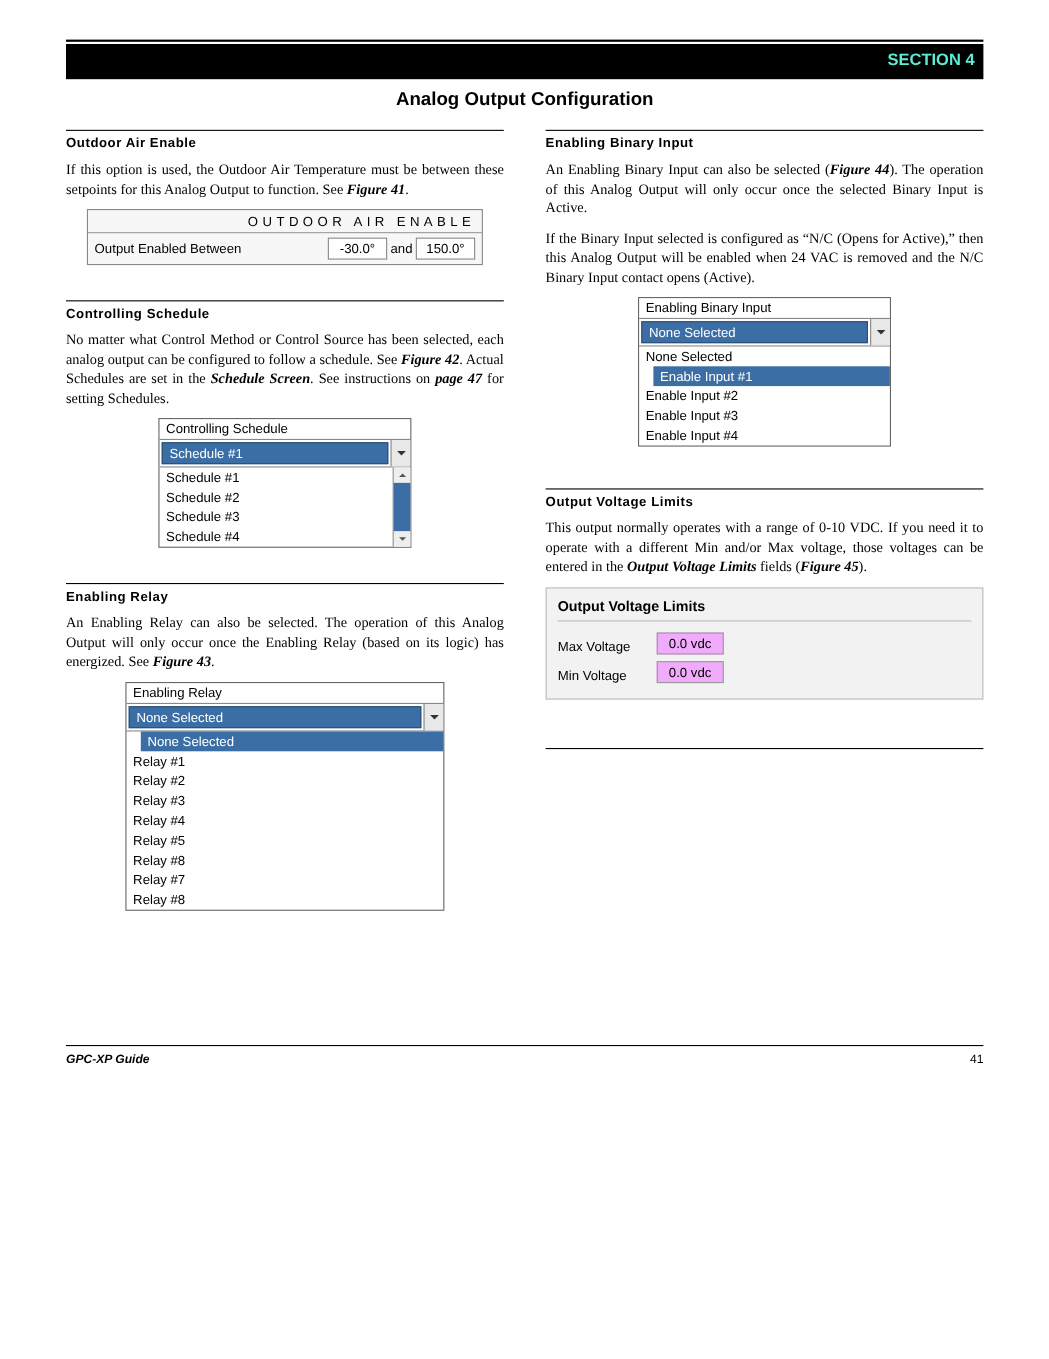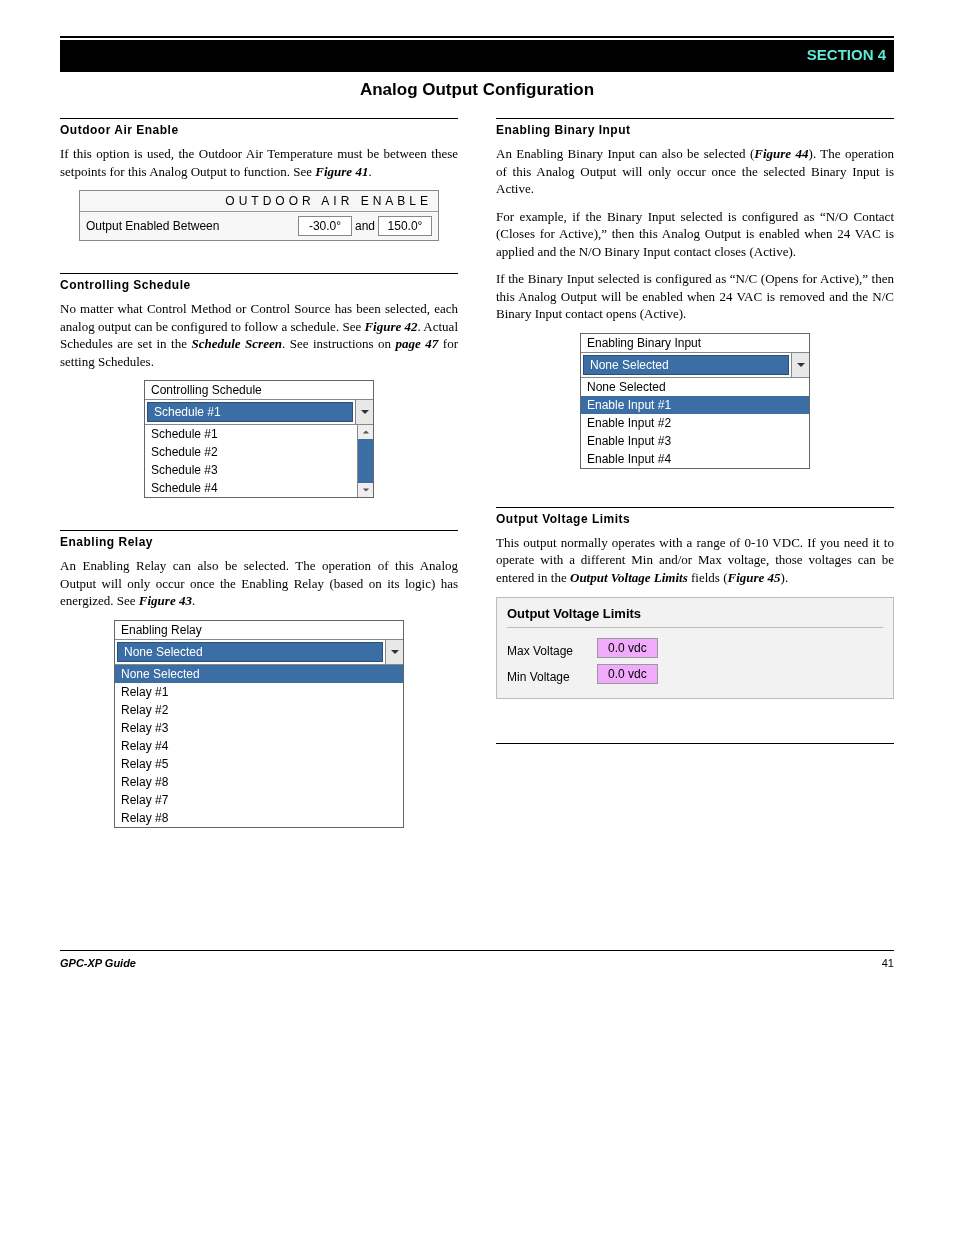--- a/index.html
+++ b/index.html
@@ -21,21 +21,21 @@
   .ui-cell { border:1px solid #888; background:#fff; padding:2px 8px; min-width:54px; text-align:center;}
   
   .dd { font-family: Arial, sans-serif; font-size:12px; border:1px solid #666; background:#fff;}
   .dd-header { border-bottom:1px solid #888; padding:2px 6px; font-size:12px;}
   .dd-select { display:flex; align-items:stretch; border-bottom:1px solid #888;}
   .dd-select .sel { flex:1; background:#3b6ea5; color:#fff; padding:2px 6px; border:1px solid #2a4f78; margin:2px;}
   .dd-arrow { width:18px; display:flex; align-items:center; justify-content:center; border-left:1px solid #888; background:#e8e8e8;}
   .dd-arrow svg { width:10px; height:10px;}
   .dd-list { }
   .dd-item { padding:2px 6px; border-top:0; }
-  .dd-item.sel { background:#3b6ea5; color:#fff;}
+  .dd-item.sel { background:#3b6ea5; color:#fff;margin-left:13px;}
   .dd-scroll { display:flex; }
   .dd-scroll .items { flex:1;}
   .dd-scrollbar { width:16px; border-left:1px solid #888; background:#ddd; position:relative;}
   .dd-scrollbar .up, .dd-scrollbar .dn { height:14px; background:#eee; display:flex; align-items:center; justify-content:center;}
   .dd-scrollbar .track { flex:1; background:#3b6ea5; }
   .dd-scrollbar { display:flex; flex-direction:column;}
   .ovl-box { border:1px solid #bbb; background:#f2f2f2; padding:8px 10px; font-family: Arial,sans-serif; font-size:12px;}
   .ovl-title { font-weight:bold; font-size:13px; margin-bottom:6px; }
   .ovl-hr { border-top:1px solid #bbb; margin:4px 0 10px 0;}
   .ovl-row { display:flex; align-items:flex-end; margin:6px 0;}
@@ -154,21 +154,20 @@
       <div class="fig-label" style="visibility:hidden;">Figure 43: Analog Output Configuration Window – Enabling Relay</div>
     </div>
 
     <div class="col">
 
       <div class="rule"></div>
       <h3 class="section">Enabling Binary Input</h3>
       <p>
         <span>An Enabling Binary Input can also be selected (</span><span class="figref">Figure 44</span><span>). The operation of this Analog Output will only occur once the selected Binary Input is Active.</span>
       </p>
-      <p>For example, if the Binary Input selected is configured as “N/O Contact (Closes for Active),” then this Analog Output is enabled when 24 VAC is applied and the N/O Binary Input contact closes (Active).</p>
       <p>If the Binary Input selected is configured as “N/C (Opens for Active),” then this Analog Output will be enabled when 24 VAC is removed and the N/C Binary Input contact opens (Active).</p>
       <div class="fig-center">
         <div class="dd w230">
           <div class="dd-header">Enabling Binary Input</div>
           <div class="dd-select">
             <div class="sel">None Selected</div>
             <div class="dd-arrow">
                 <svg viewBox="0 0 10 10">
                   <path d="M1 3 L5 7 L9 3 Z" fill="#333"></path>
                 </svg>

